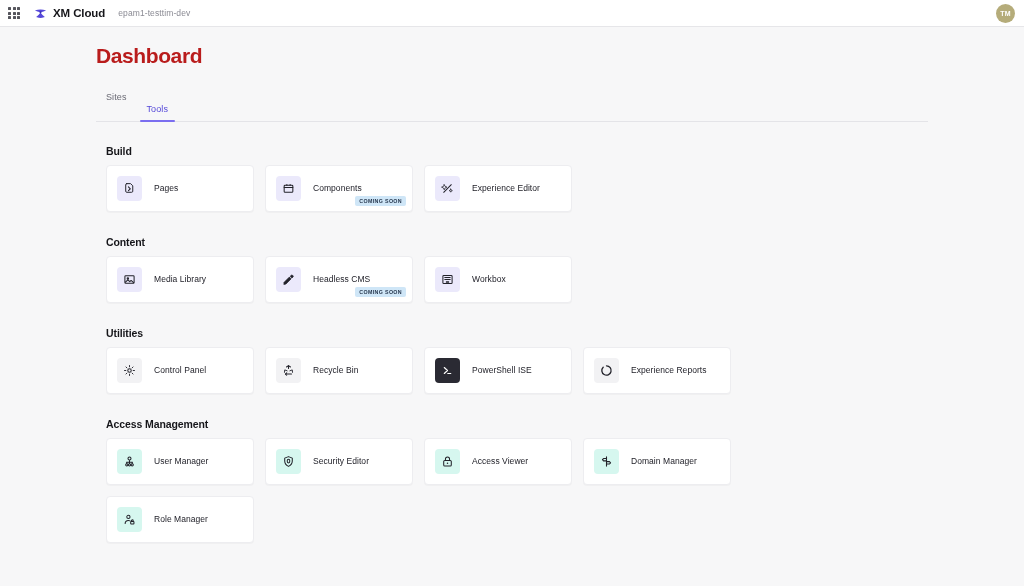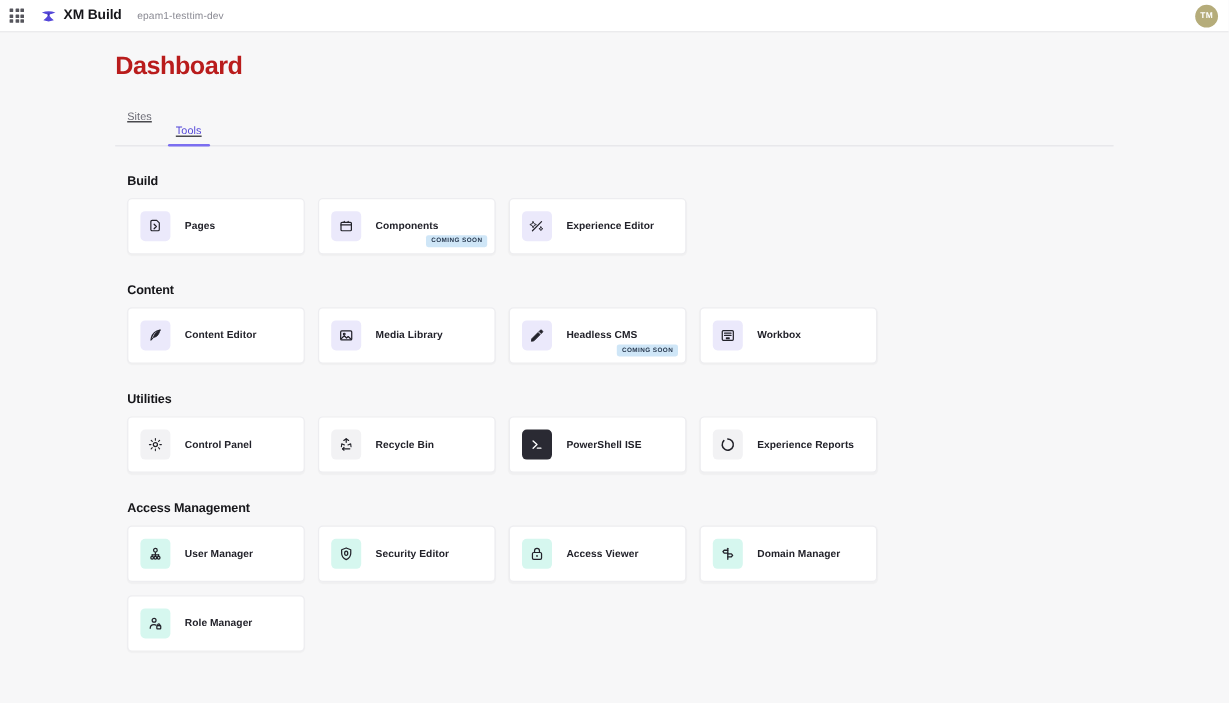--- a/index.html
+++ b/index.html
@@ -56,21 +56,20 @@
   .page { padding: 0 96px; }
   .page-title {
     font-size: 21px; font-weight: bold; letter-spacing: -.4px;
     margin-top: 17px; color: #b91c1c;
   }
 
   .tabs {
     margin-top: 19px;
     display: flex; gap: 0px;
     border-bottom: 1px solid #e4e4e8;
-    text-decoration: underline;
   }
   .tab {
     font-size: 9px; padding: 5px 10px 7px 10px;
     color: #6a6a74; cursor: pointer; position: relative;
     letter-spacing: .1px;
   }
   .tab.active { color: #5548d9; margin-top: 12px; }
   .tab.active::after {
     content:""; position:absolute; left: 3px; right: 3px; bottom: -1px;
     height: 2px; background: #7b6ef0; border-radius: 1px;
@@ -101,21 +100,21 @@
   }
   .icon-tile {
     width: 25px; height: 25px;
     border-radius: 4px;
     display: flex; align-items: center; justify-content: center;
     flex: 0 0 25px;
   }
   .icon-tile svg { display: block; }
   .card-label {
     font-size: 8.5px; margin-left: 12px; color: #22222a;
-    letter-spacing: .05px; line-height: 1.2; font-weight: bold;
+    letter-spacing: .05px; line-height: 1.2;
   }
   .badge {
     position: absolute; right: 6px; bottom: 5px;
     background: #cfe6f7; color: #27384f;
     font-size: 5.3px; font-weight: bold; letter-spacing: .35px;
     padding: 2px 4px; border-radius: 2px;
     text-transform: uppercase;
   }
 </style>
 </head>
@@ -134,21 +133,21 @@
       <i></i>
   </div>
   <div class="brand">
     <span>
       <svg class="brand-mark" viewBox="0 0 24 24">
         <path d="M3 7 Q12 4 21 7 Q15 9.5 12 9.8 Q9 9.5 3 7 Z" fill="#5548d9"></path>
         <path d="M12 10.2 Q9.5 14 5 17.5 Q10 19 12 19 Q14 19 19 17.5 Q14.5 14 12 10.2 Z" fill="#5548d9"></path>
         <circle cx="12" cy="10" r="1.6" fill="#3a2fb0"></circle>
       </svg>
     </span>
-    <span class="brand-name">XM Build</span>
+    <span class="brand-name">XM Cloud</span>
   </div>
   <span class="env-name">epam1-testtim-dev</span>
   <div class="avatar">TM</div>
 </div>
 
 <div class="page">
   <h1 class="page-title">Dashboard</h1>
 
   <div class="tabs" id="tab-bar">
       <div class="tab">Sites</div>
@@ -187,30 +186,20 @@
                 <path d="M18 13l.9 2 2.1.9-2.1.9-.9 2-.9-2-2.1-.9 2.1-.9z" stroke-width="1.4"></path>
               </svg>
             </div>
             <span class="card-label">Experience Editor</span>
           </div>
         </div>
       </div>
       <div class="section">
         <div class="section-title">Content</div>
         <div class="card-grid">
-          <div class="card">
-            <div class="icon-tile" style="background: rgb(235, 233, 251);">
-              <svg width="13" height="13" viewBox="0 0 24 24" fill="none" stroke="#22222a" stroke-width="1.9" stroke-linecap="round" stroke-linejoin="round">
-                <path d="M19 4C12 5 7.5 9.5 5.5 16.5"></path>
-                <path d="M5 19l2.5-2.5"></path>
-                <path d="M19 4c-1 6-4 9.5-8.5 11l-2 .8 1-2.5C11 9 15 5.5 19 4z" fill="#22222a" stroke-width="1.2"></path>
-              </svg>
-            </div>
-            <span class="card-label">Content Editor</span>
-          </div>
           <div class="card">
             <div class="icon-tile" style="background: rgb(235, 233, 251);">
               <svg width="13" height="13" viewBox="0 0 24 24" fill="none" stroke="#22222a" stroke-width="1.9" stroke-linecap="round" stroke-linejoin="round">
                 <rect x="3.5" y="5" width="17" height="14" rx="1.6"></rect>
                 <circle cx="9" cy="10" r="1.3"></circle>
                 <path d="M4.5 17l4.5-4.5 3.5 3.5 2.5-2.2 4.5 4"></path>
               </svg>
             </div>
             <span class="card-label">Media Library</span>
           </div>

